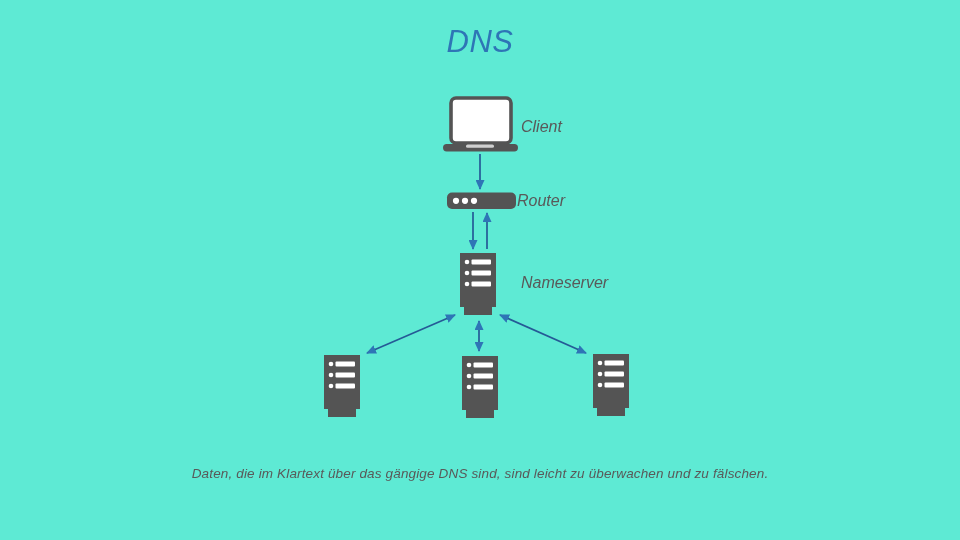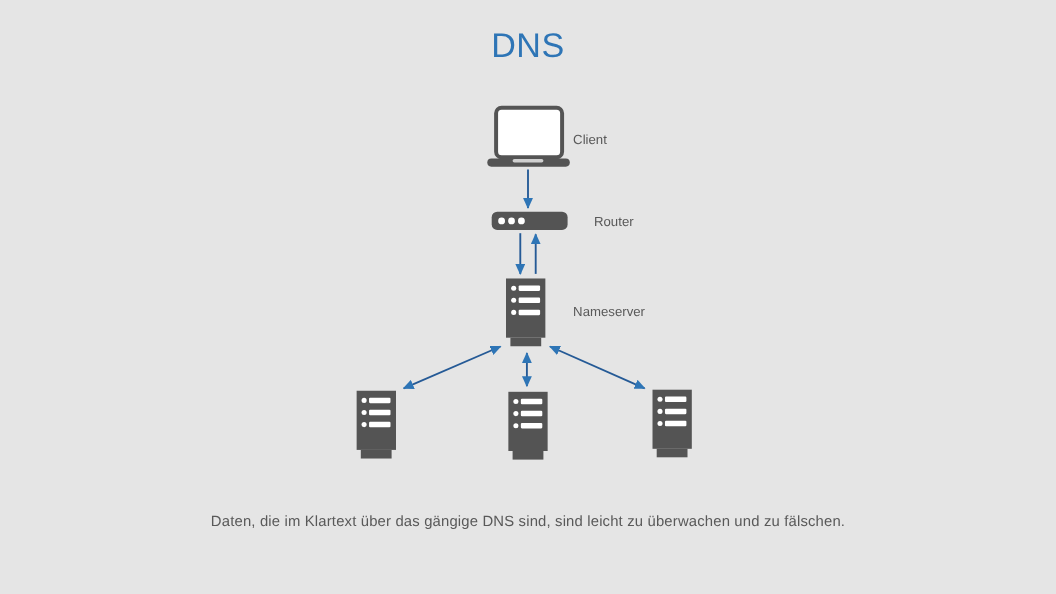--- a/index.html
+++ b/index.html
@@ -1,33 +1,34 @@
 <!DOCTYPE html>
 <html><head>
 <meta charset="utf-8">
 <style>
   * { margin: 0; padding: 0; box-sizing: border-box; }
   html, body { width: 960px; height: 540px; background: #ffffff; }
   .slide {
     position: relative; width: 960px; height: 540px;
-    background: #e5e5e5; overflow: hidden;
+    background: #5eead4; overflow: hidden;
     font-family: "Liberation Sans", sans-serif;
+    font-style: italic;
   }
   .slide-title {
     position: absolute; top: 24px; left: 0; width: 960px;
     text-align: center; font-size: 31px; font-weight: 400;
     color: #2E75B6; letter-spacing: 0.5px;
   }
   .diagram { position: absolute; top: 0; left: 0; }
   .node-label {
-    position: absolute; font-size: 12px; line-height: 16px;
+    position: absolute; font-size: 16px; line-height: 16px;
     color: #595959; white-space: nowrap;
   }
   .label-client     { left: 521px; top: 119px; }
-  .label-router     { left: 540px; top: 193px; }
+  .label-router     { left: 517px; top: 193px; }
   .label-nameserver { left: 521px; top: 275px; }
   .caption {
     position: absolute; top: 466px; left: 0; width: 960px;
     text-align: center; font-size: 13.5px; color: #595959;
     letter-spacing: 0.15px;
   }
 </style>
 </head>
 <body>
 

